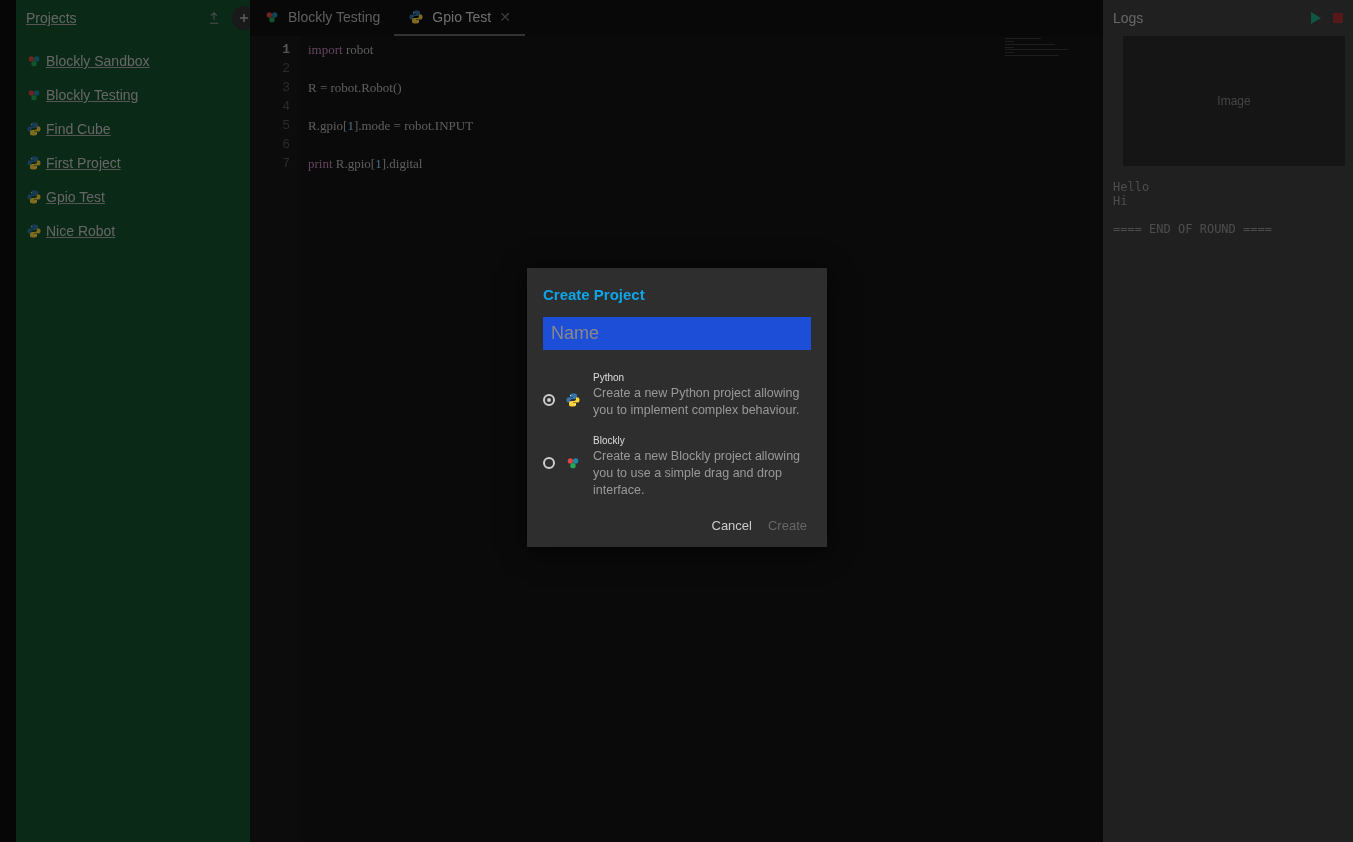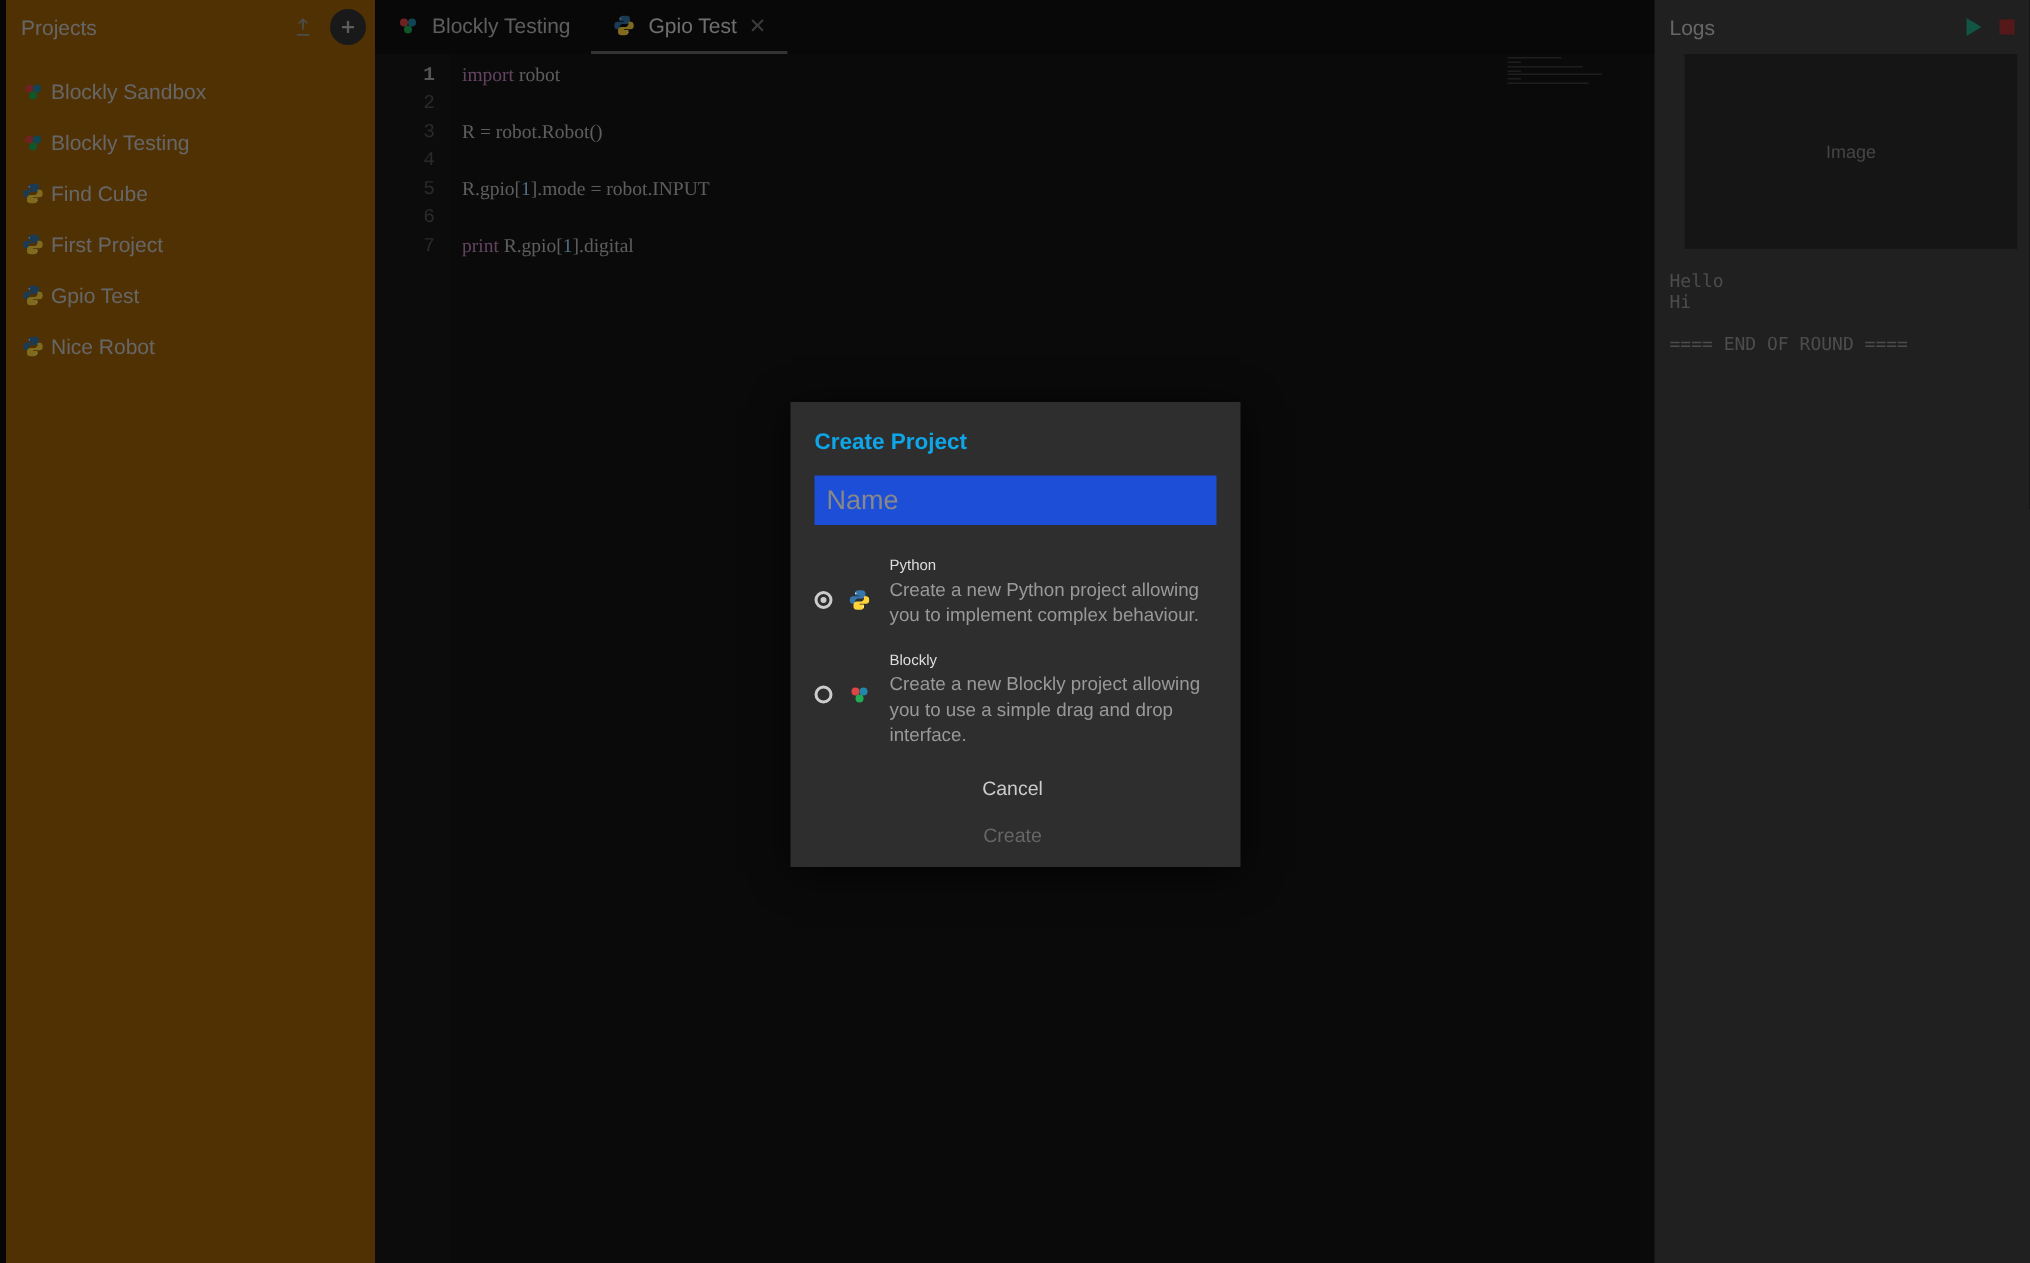--- a/index.html
+++ b/index.html
@@ -14,24 +14,25 @@
       font-size: 14px;
     }
     .overlay {
       position: absolute;
       inset: 0;
       background: rgba(0,0,0,0.5);
       z-index: 90;
     }
     .sidebar {
       position: absolute;
-      left: 4px; top: 0;
+      left: 16px; top: 0;
       width: 250px;
       height: 100%;
-      background: #a16207;
+      background: #14532d;
+      text-decoration: underline;
     }
     .sidebar-header {
       display: flex;
       align-items: center;
       justify-content: space-between;
       padding: 8px 10px;
       height: 36px;
     }
     .sidebar-header-title { color: #ccc; }
     .sidebar-header-actions { display: flex; gap: 6px; align-items: center; }
@@ -191,21 +192,20 @@
     }
     .opt-icon { width: 18px; margin-top: 20px; flex-shrink:0;}
     .opt-body { flex: 1; }
     .opt-name { color: #ddd; font-size: 10px; margin-bottom: 2px;}
     .opt-desc { color: #999; font-size: 12.5px; line-height: 1.35;}
     .modal-actions {
       display: flex;
       justify-content: flex-end;
       gap: 16px;
       padding: 12px 20px 0 16px;
-      flex-direction: column;
     }
     .modal-actions button {
       background: none;
       border: none;
       color: #ccc;
       font-size: 13px;
       cursor: pointer;
     }
     .modal-actions button.disabled { color: #666; cursor: default;}
     svg { display:block; }

